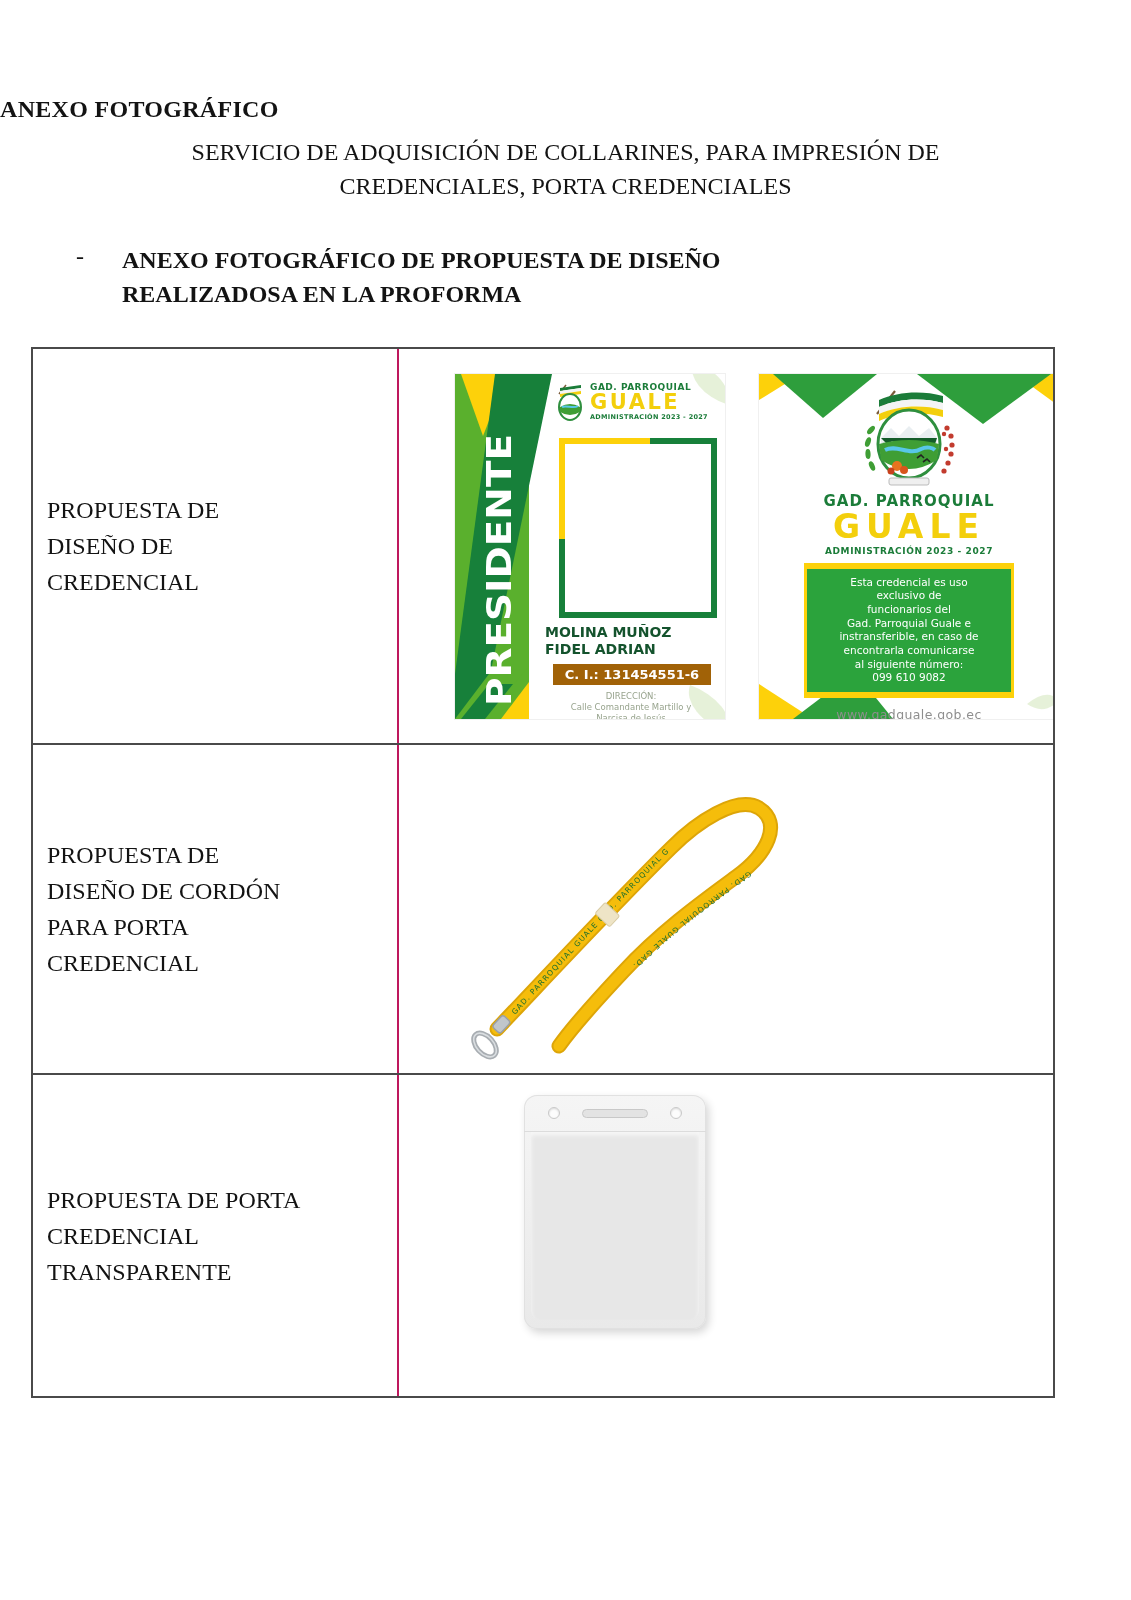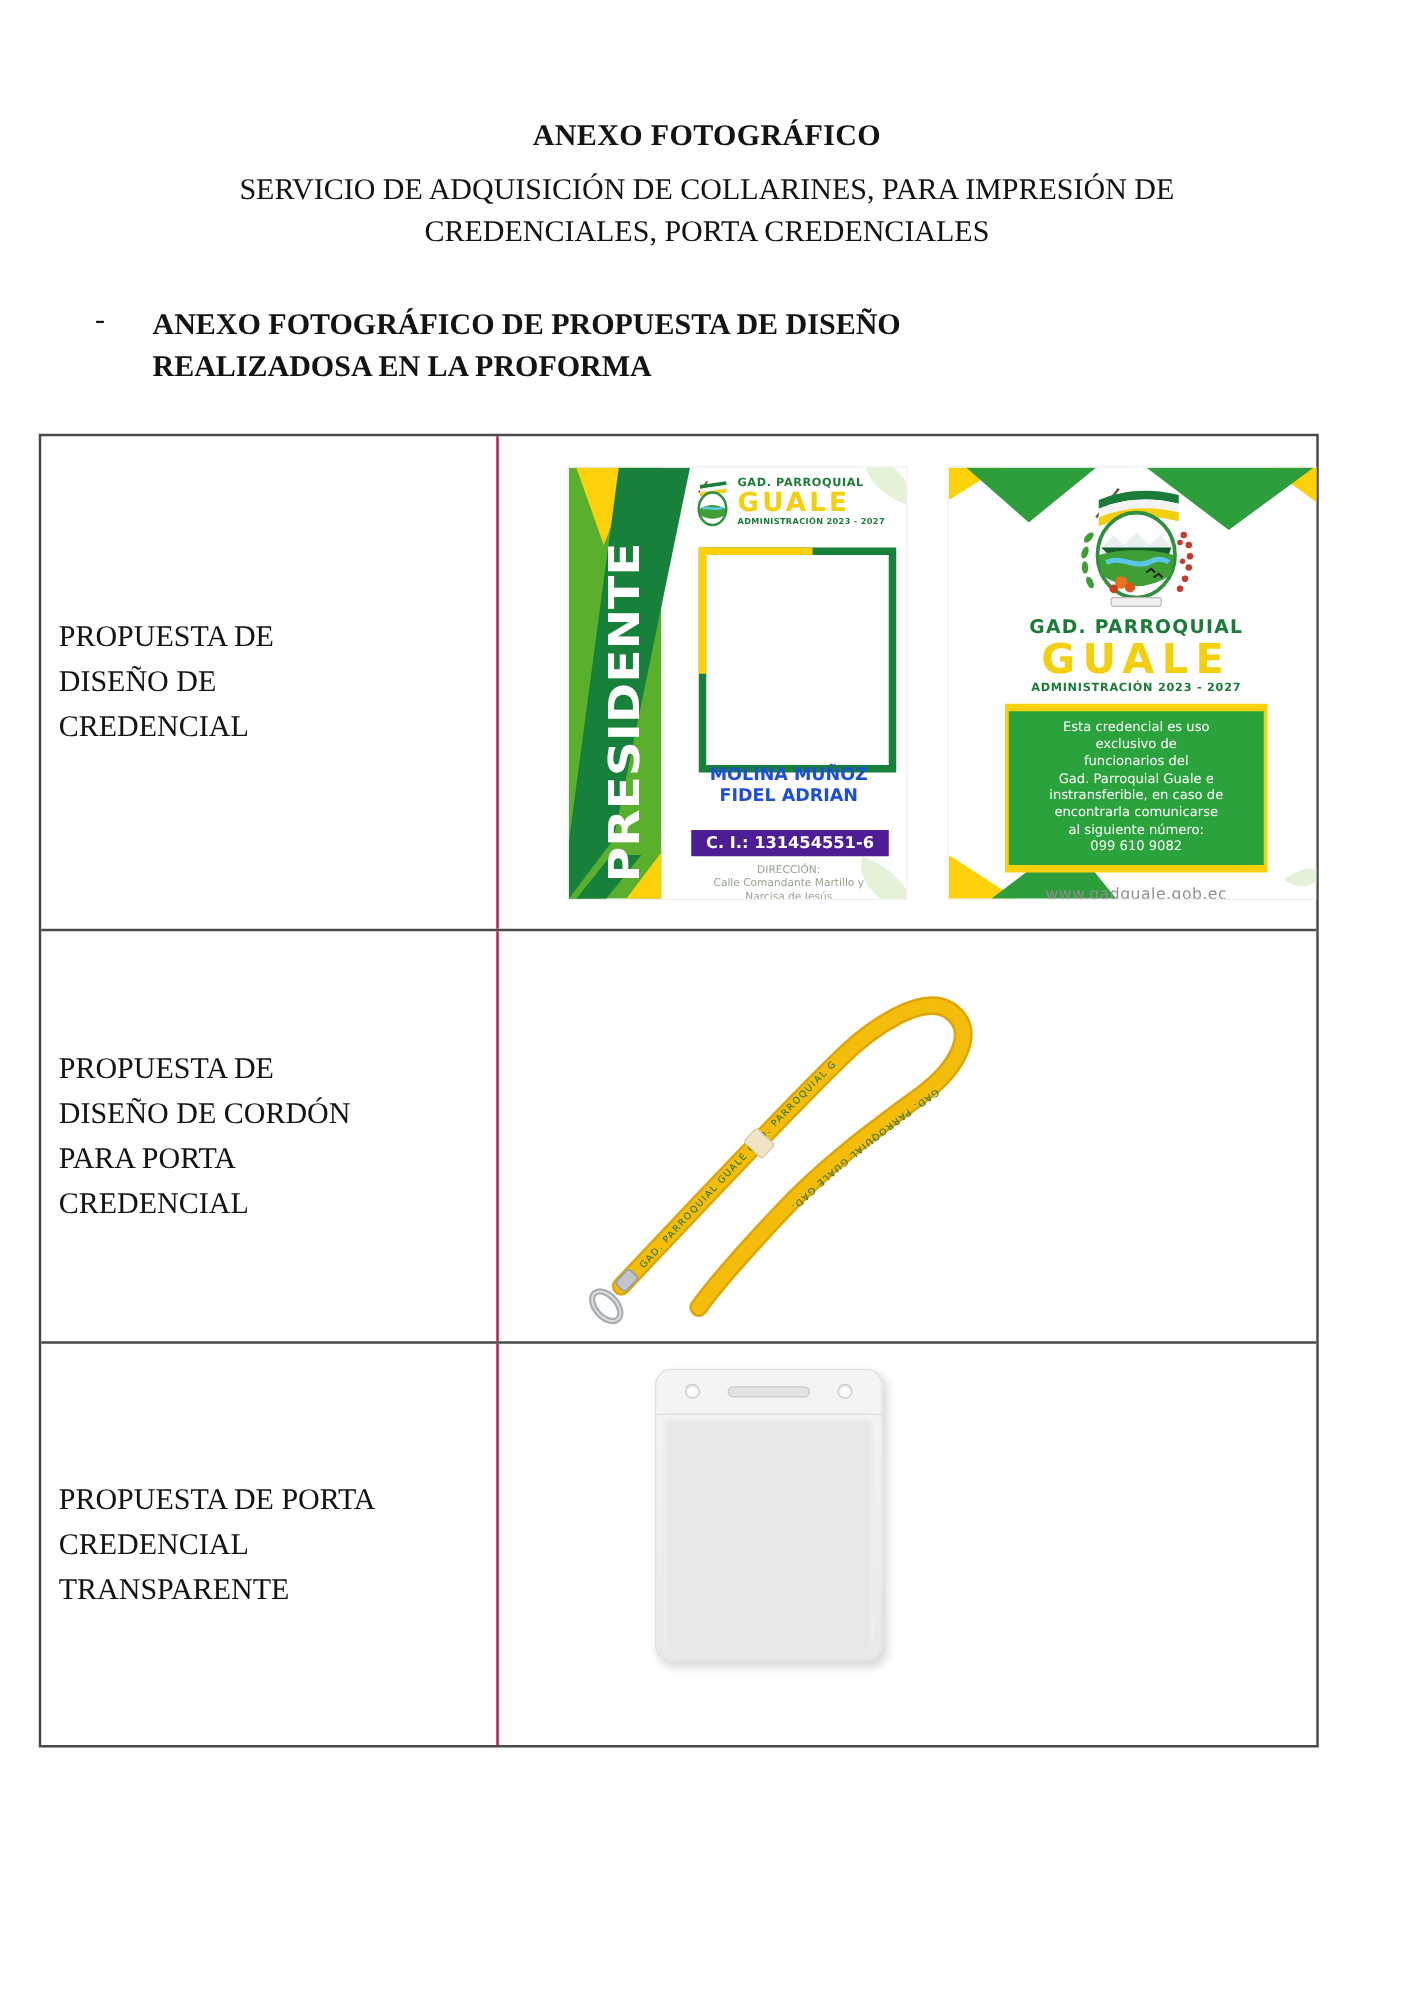--- a/index.html
+++ b/index.html
@@ -5,21 +5,21 @@
   html,body{margin:0;padding:0;}
   body{
     width:1131px;height:1600px;background:#ffffff;
     font-family:"Liberation Serif", serif;color:#131313;
     overflow:hidden;position:relative;
   }
   .pre{white-space:pre-line;}
 
   
   .header-title{
-    text-align:center;font-weight:bold;font-size:24px;
+    text-align:left;font-weight:bold;font-size:24px;
     padding-top:96px;letter-spacing:.3px;
   }
   .header-sub{
     text-align:center;font-size:24px;margin-top:12px;line-height:1.42;
   }
   .bullet-row{display:flex;margin:40px 0 0 76px;font-size:24px;}
   .bullet-dash{width:46px;flex:none;}
   .bullet-text{font-weight:bold;line-height:1.42;}
 
   
@@ -53,23 +53,23 @@
   .fc-logo-text{margin-left:3px;text-align:left;}
   .fc-org{font-size:9px;font-weight:bold;color:#1b7c39;letter-spacing:.5px;}
   .fc-guale{font-size:21px;font-weight:bold;color:#f3cf0c;letter-spacing:2.5px;line-height:1;}
   .fc-admin{font-size:6.5px;font-weight:bold;color:#1b7c39;letter-spacing:.3px;}
 
   .fc-frame{position:absolute;left:104px;top:64px;width:146px;height:168px;
     border:6px solid #17803a;background:#fff;box-sizing:content-box;}
   .fc-frame .y-top{position:absolute;top:-6px;left:-6px;height:6px;width:62%;background:#fdd10a;}
   .fc-frame .y-left{position:absolute;top:-6px;left:-6px;width:6px;height:60%;background:#fdd10a;}
 
-  .fc-name{position:absolute;left:90px;top:238px;width:172px;text-align:center;
-    font-weight:bold;font-size:14px;color:#1d4ed8;line-height:1.2;}
-  .fc-ci{position:absolute;left:98px;top:290px;width:158px;background:#4c1d95;color:#fff;
+  .fc-name{position:absolute;left:90px;top:250px;width:172px;text-align:left;
+    font-weight:bold;font-size:14px;color:#14532d;line-height:1.2;}
+  .fc-ci{position:absolute;left:98px;top:290px;width:158px;background:#a16207;color:#fff;
     font-weight:bold;font-size:13px;text-align:center;padding:3px 0;}
   .fc-addr{position:absolute;left:90px;top:317px;width:172px;text-align:center;
     font-size:8.5px;color:#98a48e;line-height:1.3;}
 
   .leaf{position:absolute;background:#e2eed2;opacity:.85;border-radius:0 100% 0 100%;}
   .leaf.tr{width:46px;height:30px;right:-8px;top:-6px;transform:rotate(18deg);}
   .leaf.br{width:52px;height:32px;right:-10px;bottom:-6px;transform:rotate(200deg);}
 
   .bc-corners{position:absolute;inset:0;}
   .bc-content{position:relative;}

